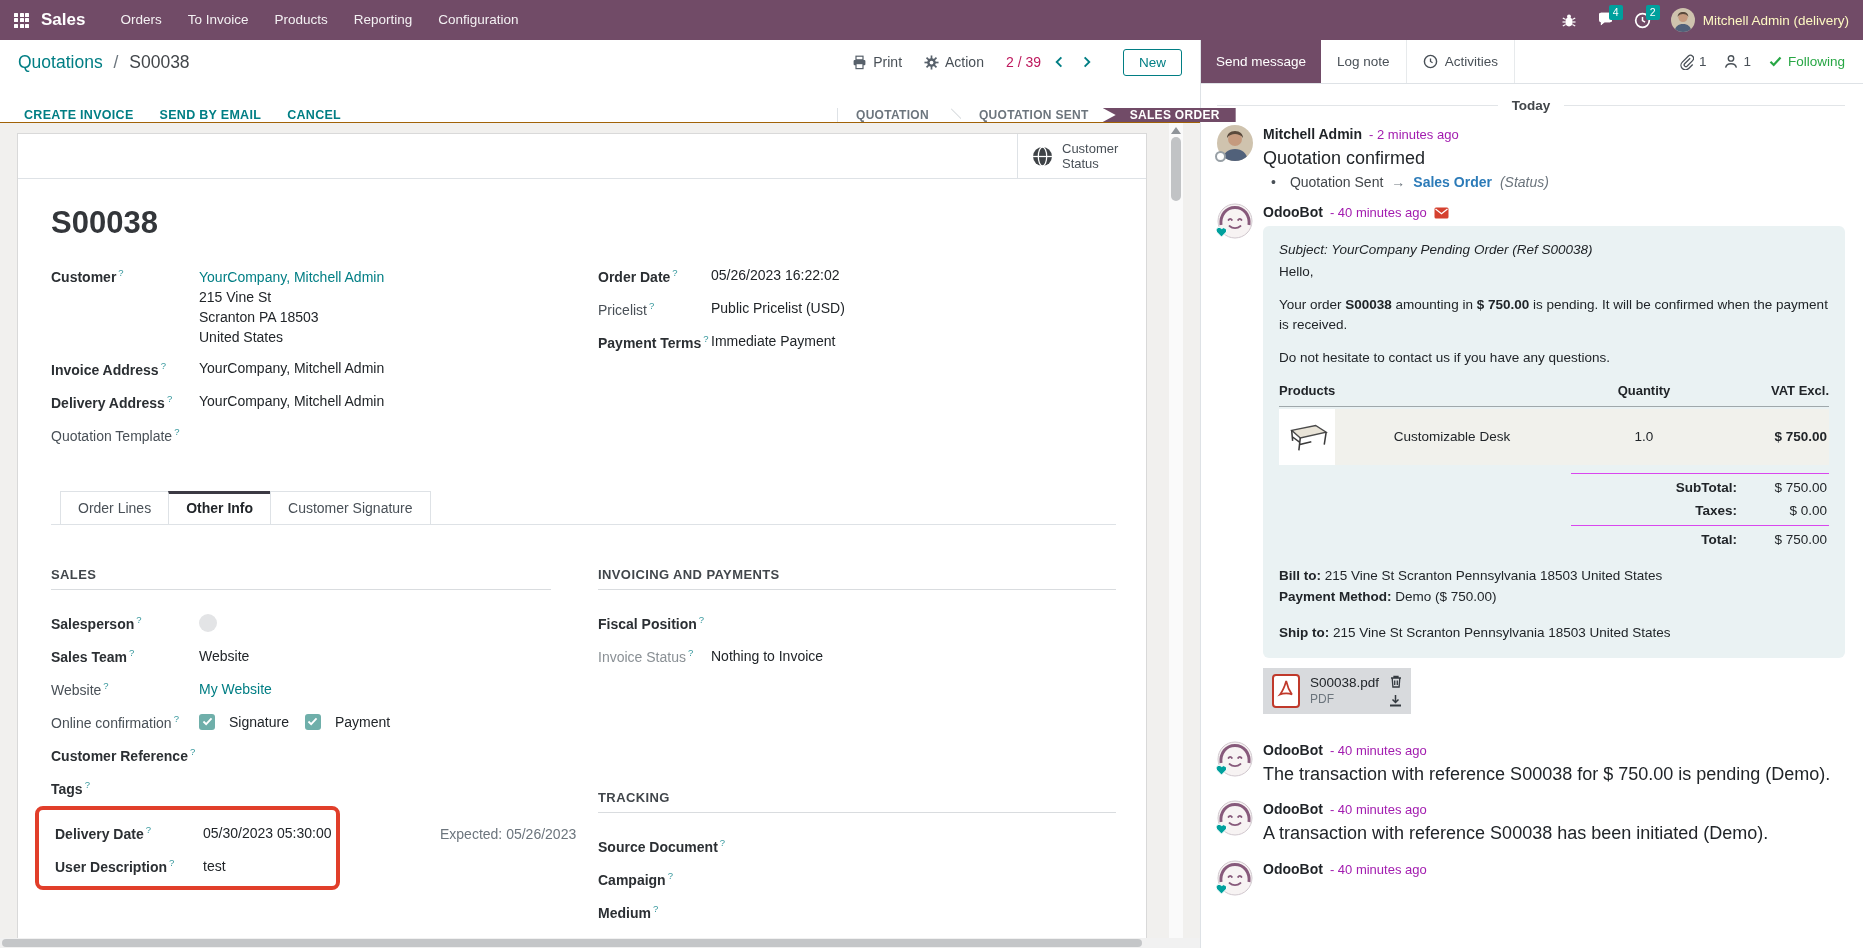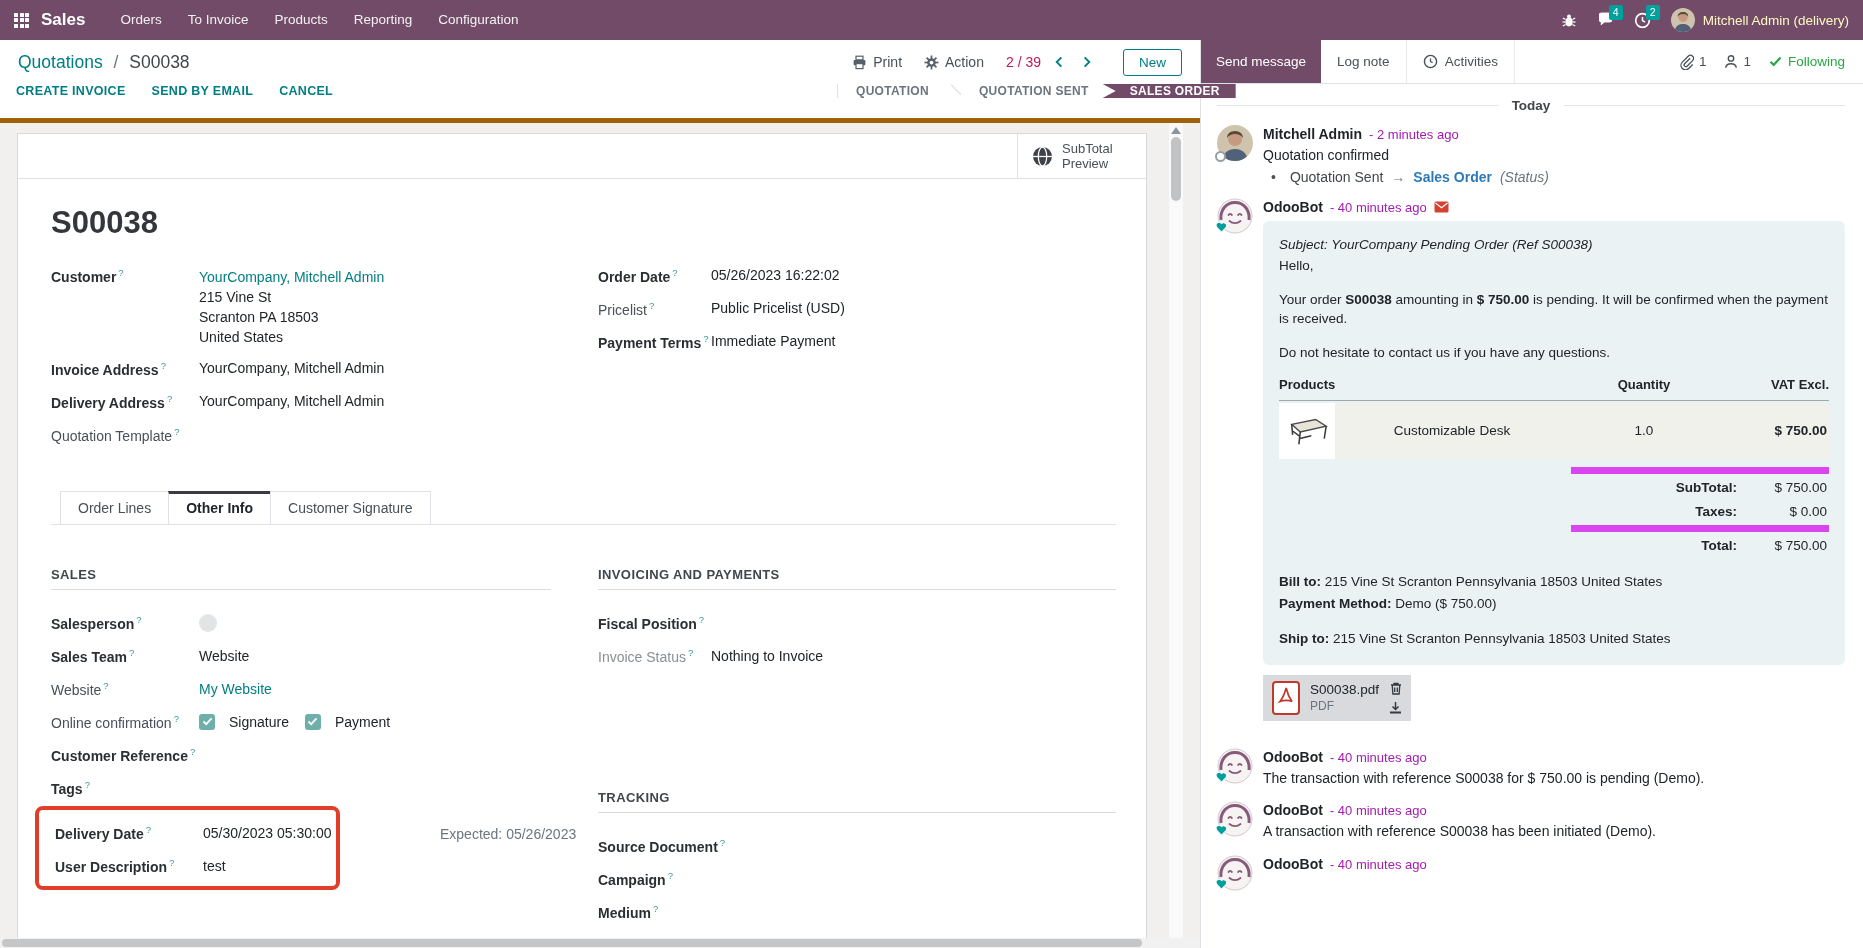--- a/index.html
+++ b/index.html
@@ -33,21 +33,21 @@
   .bc-sep { color:#6c757d; margin:0 6px; }
   .bc-current { color:#42464a; }
   .cp-right { margin-left:auto; display:flex; align-items:center; gap:22px; }
   .cp-btn { display:flex; align-items:center; gap:6px; color:#495057; font-size:14px; cursor:pointer; }
   .pager { display:flex; align-items:center; gap:10px; }
   .pager-count { color:#be185d; font-size:14px; }
   .pager-arrow { cursor:pointer; display:flex; align-items:center; padding:2px; }
   .new-btn { border:1px solid #017e84; color:#017e84; background:#fff; font-size:13.5px; padding:5px 15px; border-radius:3px; cursor:pointer; font-weight:400; margin-left:6px; }
 
   
-  .action-bar { height:39px; border-bottom:5px solid #a16207; display:flex; align-items:flex-start; padding-left:16px; }
+  .action-bar { height:39px; border-bottom:1px solid #a16207; display:flex; align-items:flex-end; padding-left:24px; }
   .abtns { display:flex; align-items:center; gap:26px; }
   .abtn { color:#017e84; font-size:12.5px; font-weight:700; letter-spacing:.3px; cursor:pointer; text-transform:uppercase; }
   .statusbar { margin-left:auto; margin-right:31px; display:flex; align-items:stretch; border-left:1px solid #dee2e6; width:332px; }
   .status-step { display:flex; align-items:center; padding:0 18px; color:#6c757d; font-size:12px; font-weight:700; letter-spacing:.3px; cursor:pointer; white-space:nowrap; }
   .status-sep { width:22px; position:relative; overflow:hidden; flex:0 0 14px; }
   .status-sep:before { content:""; position:absolute; top:6px; left:-9px; width:26px; height:26px; border-top:1px solid #d4d8db; border-right:1px solid #d4d8db; transform:rotate(45deg); }
   .status-active { background:#714B67; color:#fff; margin-left:-4px; clip-path:polygon(0 0,100% 0,100% 100%,0 100%,13px 50%); padding:0 16px 0 27px; flex:1; justify-content:center; }
 
   
   .content { flex:1; background:#f1f0ee; position:relative; overflow:hidden; padding:10px 0 0 17px; }
@@ -109,21 +109,21 @@
   .day-divider .day { font-size:13.5px; font-weight:700; color:#42464a; }
   .msg { display:flex; margin-bottom:13px; }
   .msg-avatar { width:36px; height:36px; border-radius:50%; flex:0 0 36px; margin-right:10px; position:relative; }
   .msg-avatar svg.face { width:36px; height:36px; border-radius:50%; display:block; }
   .presence { position:absolute; left:-2px; bottom:-1px; width:11px; height:11px; background:#fff; border:2px solid #98a0a6; border-radius:50%; }
   .presence-heart { position:absolute; left:-2px; bottom:-2px; }
   .msg-main { flex:1; min-width:0; }
   .msg-head { display:flex; align-items:center; gap:7px; line-height:19px; }
   .msg-author { font-weight:700; font-size:14px; color:#1f2327; }
   .msg-time { color:#a21caf; font-size:13px; }
-  .msg-body { margin-top:2px; font-size:14px; color:#212529; line-height:1.4; }
+  .msg-body { margin-top:2px; font-size:18px; color:#212529; line-height:1.4; }
   .track-line { margin-top:3px; display:flex; align-items:center; gap:8px; font-size:14px; }
   .track-dot { color:#495057; margin:0 6px 0 8px; }
   .track-old { color:#42464a; }
   .track-arrow { color:#6c757d; }
   .track-new { color:#2c7bb8; font-weight:700; cursor:pointer; }
   .track-field { color:#6c757d; font-style:italic; }
 
   .email-box { background:#eaf2f3; border-radius:6px; padding:14px 16px 16px; margin-top:4px; font-size:13.5px; color:#212529; line-height:1.45; }
   .em-subject { font-style:italic; margin-bottom:2px; }
   .em-p { margin-top:14px; }
@@ -134,21 +134,21 @@
   .em-th-vat { width:110px; text-align:right; }
   .em-prow { display:flex; align-items:center; background:#f1f1ec; margin-top:2px; }
   .desk-img { width:56px; height:56px; background:#fff; display:flex; align-items:center; justify-content:center; flex:0 0 56px; }
   .em-prod-name { flex:1; text-align:center; }
   .em-qty { width:150px; text-align:center; }
   .em-amt { width:110px; text-align:right; font-weight:700; padding-right:2px; }
   .em-totals { width:47%; margin-left:auto; margin-top:8px; }
   .em-trow { display:flex; justify-content:flex-end; gap:10px; padding:2px 2px; }
   .em-trow b { color:#212529; }
   .em-trow .tv { width:80px; text-align:right; }
-  .em-trow.bordered { border-top:7px solid #d946ef; padding-top:4px; margin-top:2px; }
+  .em-trow.bordered { border-top:1px solid #d946ef; padding-top:4px; margin-top:2px; }
   .em-addr { margin-top:14px; }
   .em-addr2 { margin-top:2px; }
   .em-ship { margin-top:16px; }
 
   .attachment { display:inline-flex; align-items:center; gap:10px; background:#d8dadd; border-radius:0; padding:6px 9px; margin:10px 0 14px; cursor:pointer; }
   .att-info { display:flex; flex-direction:column; line-height:17px; }
   .att-name { font-size:13.5px; color:#212529; }
   .att-type { font-size:12px; color:#6c757d; }
   .att-actions { display:flex; flex-direction:column; gap:6px; align-items:center; }
   .att-actions svg { cursor:pointer; display:block; }
@@ -289,21 +289,21 @@
       <div class="content">
         <div class="sheet">
           <div class="sheet-top">
             <div class="preview-btn">
               <svg width="21" height="21" viewBox="0 0 20 20">
                   <circle cx="10" cy="10" r="9" fill="#3f4347"></circle>
                   <ellipse cx="10" cy="10" rx="4" ry="9" fill="none" stroke="#fff" stroke-width="1.2"></ellipse>
                   <line x1="1" y1="10" x2="19" y2="10" stroke="#fff" stroke-width="1.2"></line>
                   <path d="M2.5 5.5c2 1.4 4.6 2.2 7.5 2.2s5.5-.8 7.5-2.2M2.5 14.5c2-1.4 4.6-2.2 7.5-2.2s5.5.8 7.5 2.2" fill="none" stroke="#fff" stroke-width="0"></path>
                 </svg>
-              <span>SubTotal Preview</span>
+              <span>Customer Status</span>
             </div>
           </div>
 
           <div class="sheet-body">
             <h1 class="docname">S00038</h1>
 
             <div class="cols">
               <div>
                 <div class="trow">
                   <span class="tlabel"><span>Customer</span><sup class="help">?</sup></span>

